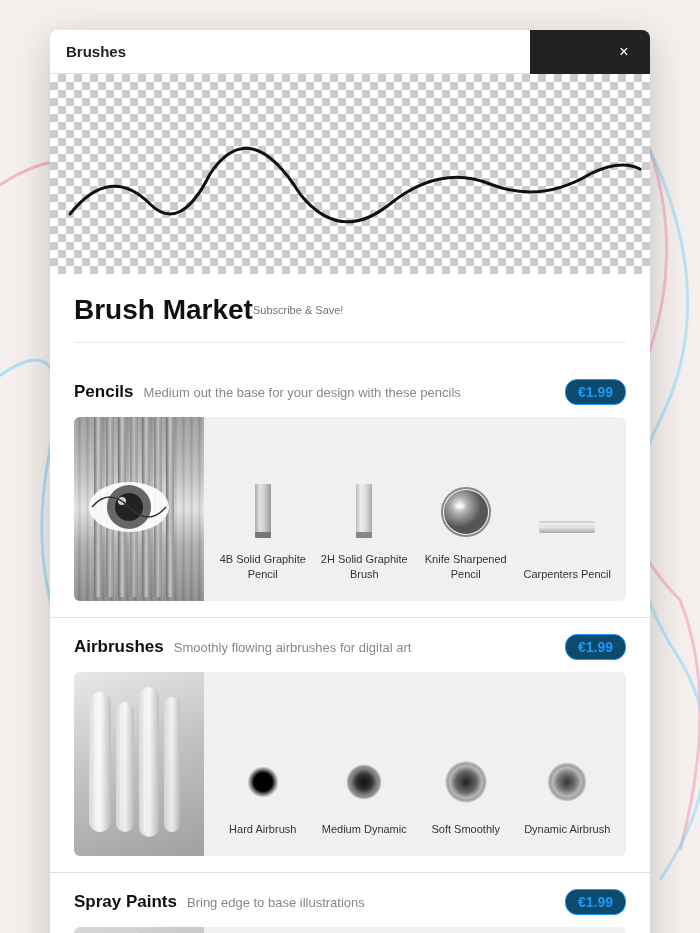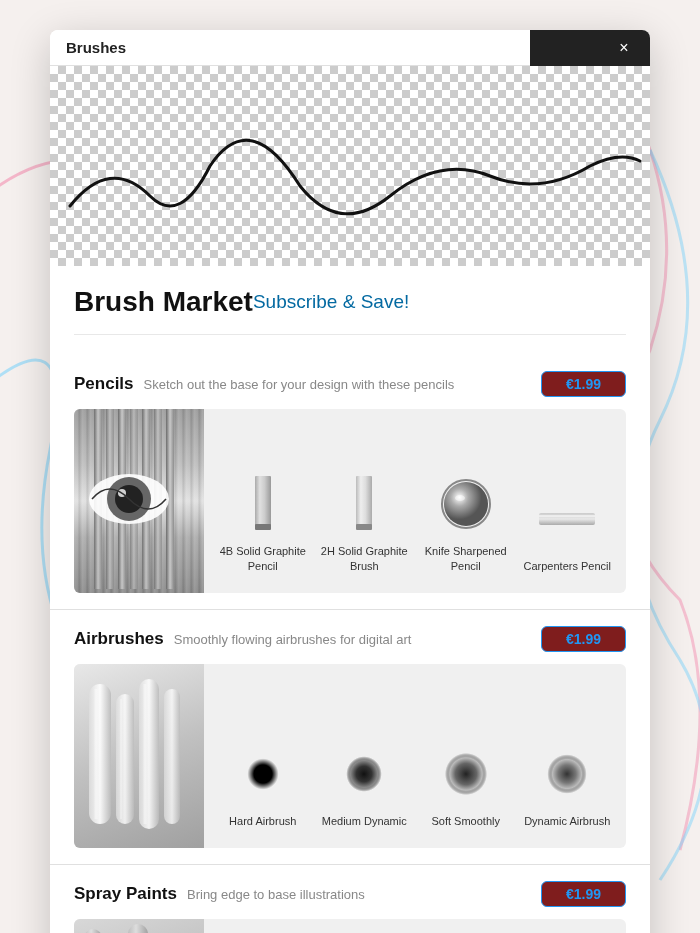--- a/index.html
+++ b/index.html
@@ -31,21 +31,21 @@
       box-shadow: 0 10px 40px rgba(0,0,0,0.2);
       overflow: hidden;
       z-index: 10;
     }
 
     
     .title-bar {
       display: flex;
       align-items: center;
       padding: 0 16px;
-      height: 36px;
+      height: 44px;
       background: white;
       border-bottom: 1px solid #e0e0e0;
       justify-content: flex-end;
     }
     .title-bar-title {
       font-weight: 700;
       font-size: 15px;
       color: #222;
       flex: 1;
     }
@@ -103,22 +103,22 @@
       margin-bottom: 20px;
       padding-bottom: 16px;
       border-bottom: 1px solid #e8e8e8;
     }
     .market-title {
       font-size: 28px;
       font-weight: 800;
       color: #111;
     }
     .subscribe-link {
-      color: #0369a1;
-      font-size: 19px;
+      color: #737373;
+      font-size: 11px;
       text-decoration: none;
       cursor: pointer;
     }
 
     
     .section {
       margin-bottom: 0;
       padding-bottom: 0;
     }
 
@@ -133,27 +133,27 @@
       font-weight: 800;
       color: #111;
       margin-right: 10px;
     }
     .section-desc {
       font-size: 13px;
       color: #888;
       flex: 1;
     }
     .price-badge {
-      background: #7f1d1d;
+      background: #0c4a6e;
       border: 1.5px solid #2196F3;
       color: #2196F3;
       font-size: 14px;
       font-weight: 600;
-      padding: 4px 24px;
-      border-radius: 6px;
+      padding: 4px 12px;
+      border-radius: 12px;
     }
 
     .section-body {
       display: flex;
       background: #f0f0f0;
       border-radius: 6px;
       overflow: hidden;
       margin-bottom: 16px;
       min-height: 160px;
     }
@@ -259,21 +259,21 @@
   <div class="content">
 
     <div class="market-header">
       <span class="market-title">Brush Market</span>
       <a class="subscribe-link">Subscribe &amp; Save!</a>
     </div>
 
     <div class="section">
       <div class="section-header">
         <span class="section-name">Pencils</span>
-        <span class="section-desc">Sketch out the base for your design with these pencils</span>
+        <span class="section-desc">Medium out the base for your design with these pencils</span>
         <span class="price-badge">€1.99</span>
       </div>
       <div class="section-body">
         <div class="section-preview-img">
           <div class="pencil-preview-inner" style="height:100%;">
             
             <svg viewBox="0 0 130 180" xmlns="http://www.w3.org/2000/svg" width="130" height="180">
               <defs>
                 <linearGradient id="pg1" x1="0" y1="0" x2="1" y2="0">
                   <stop offset="0%" stop-color="#666"></stop>

